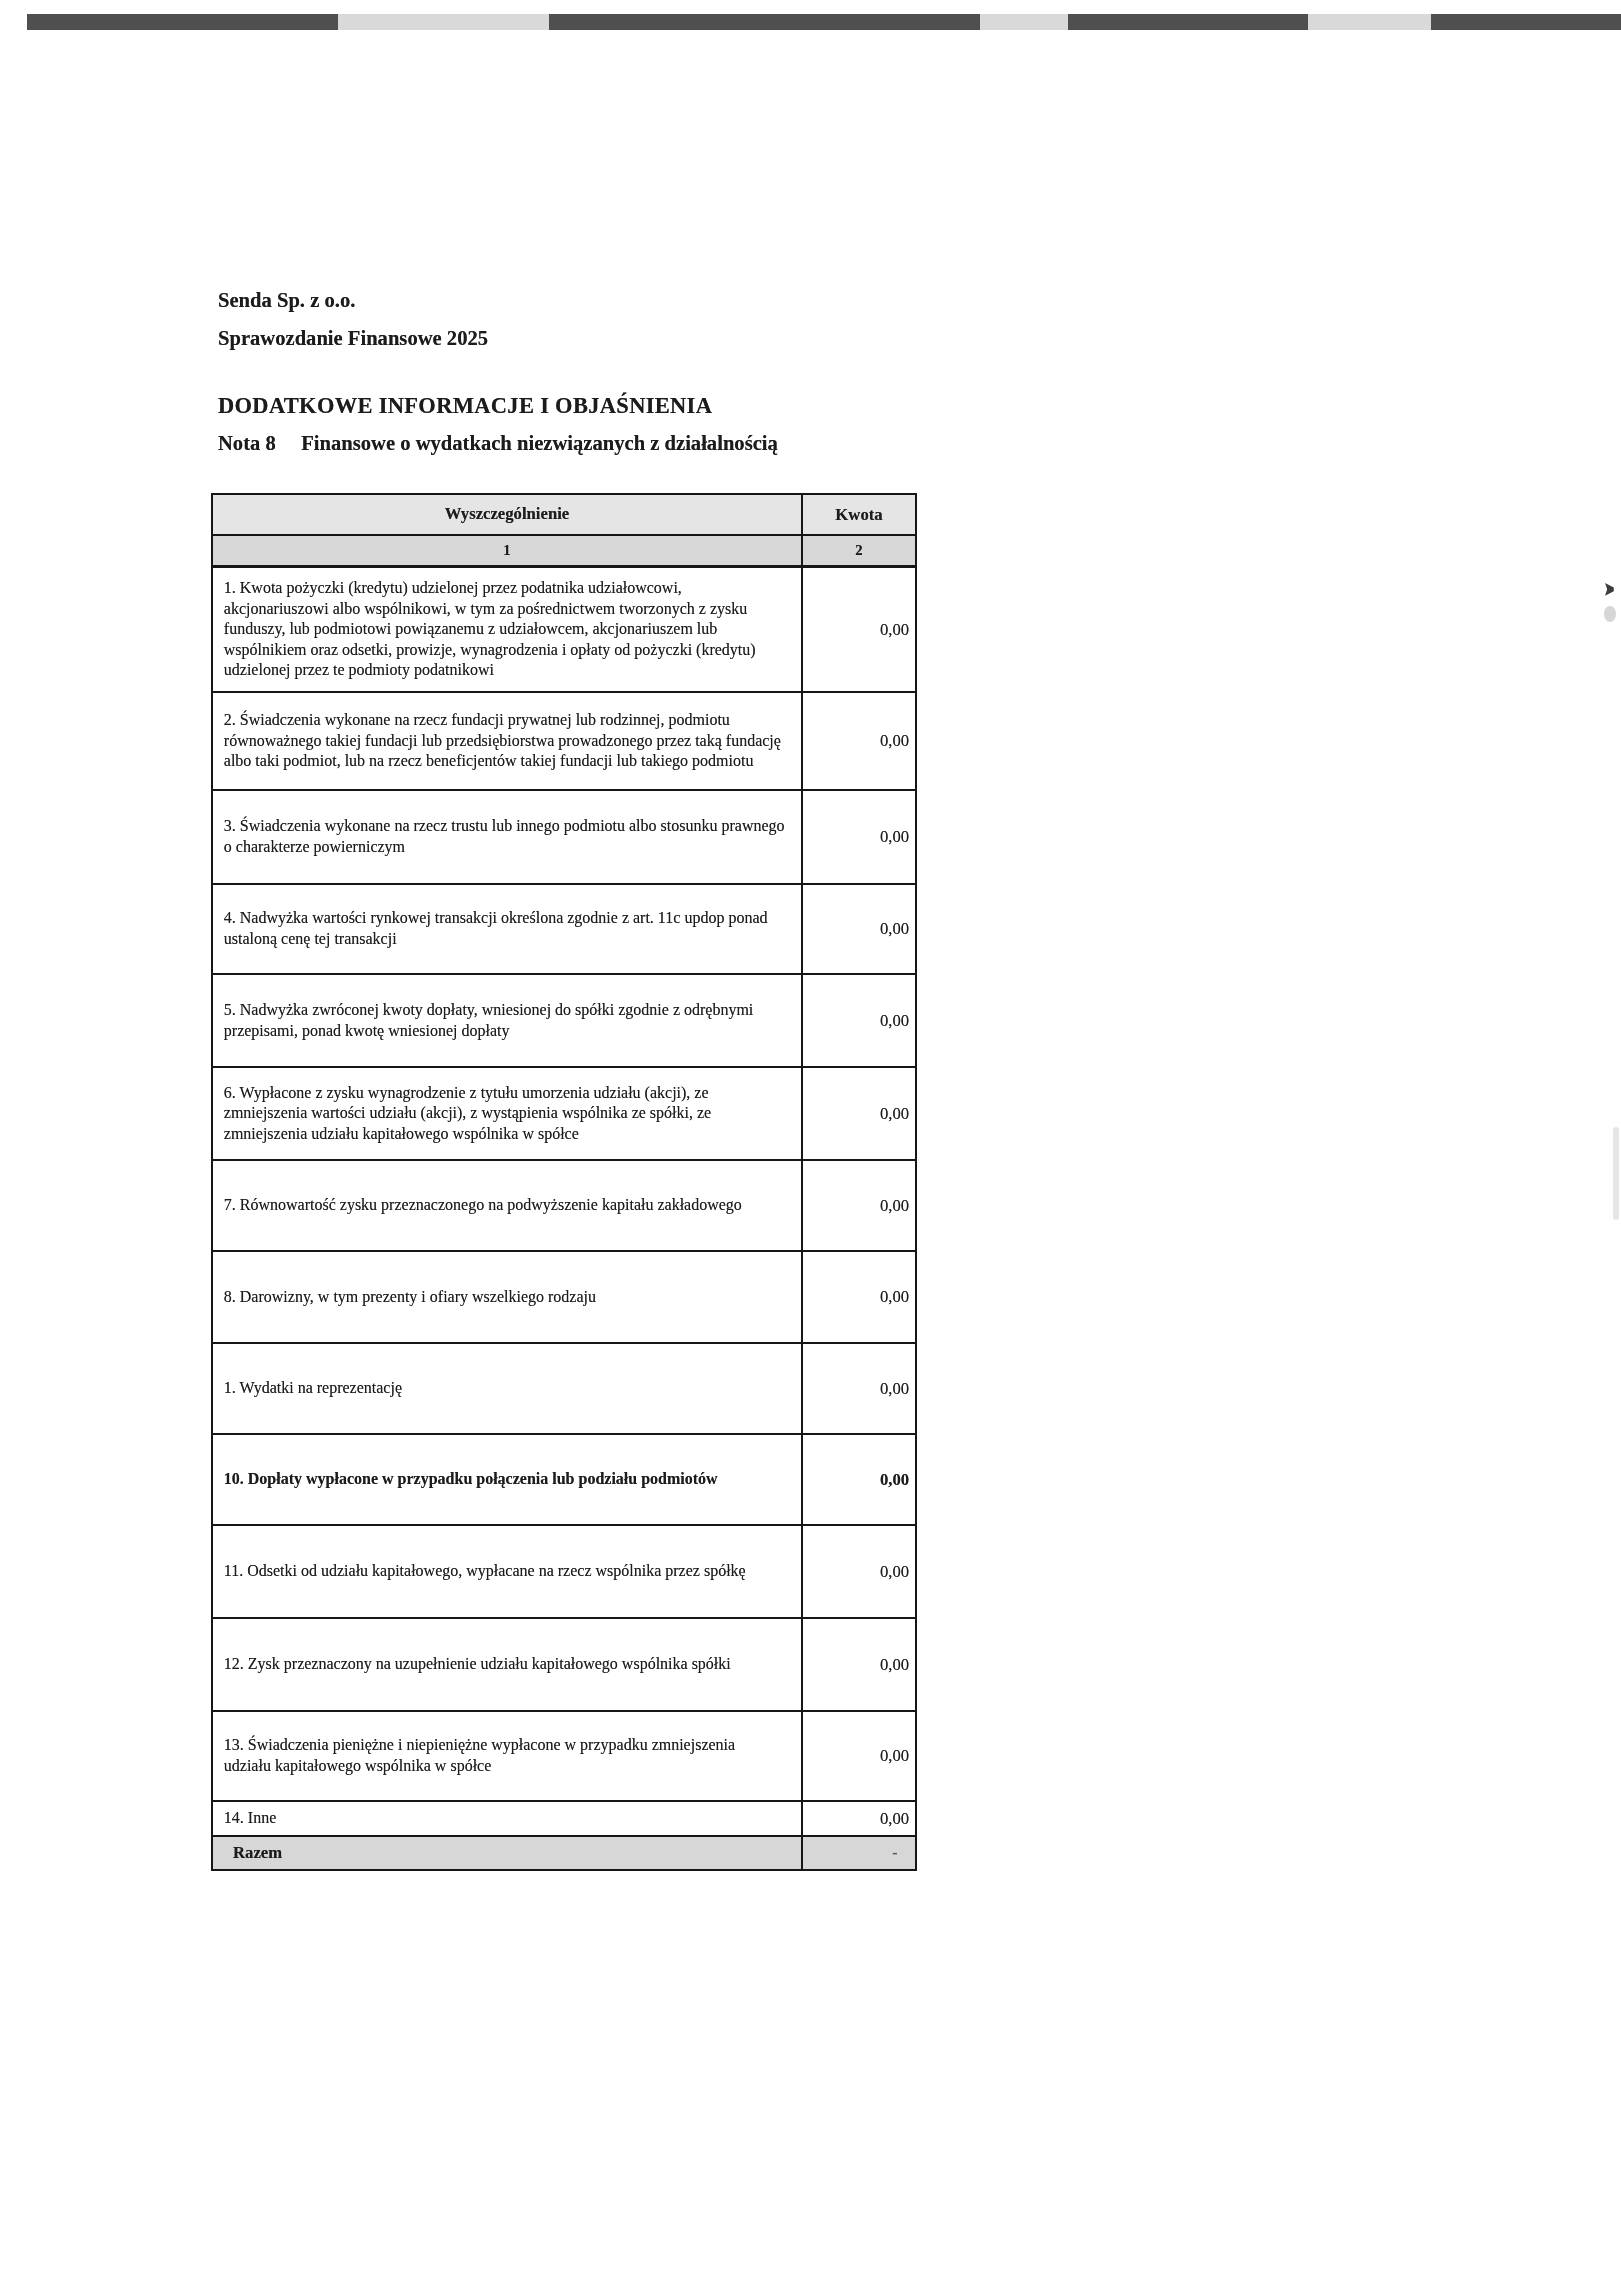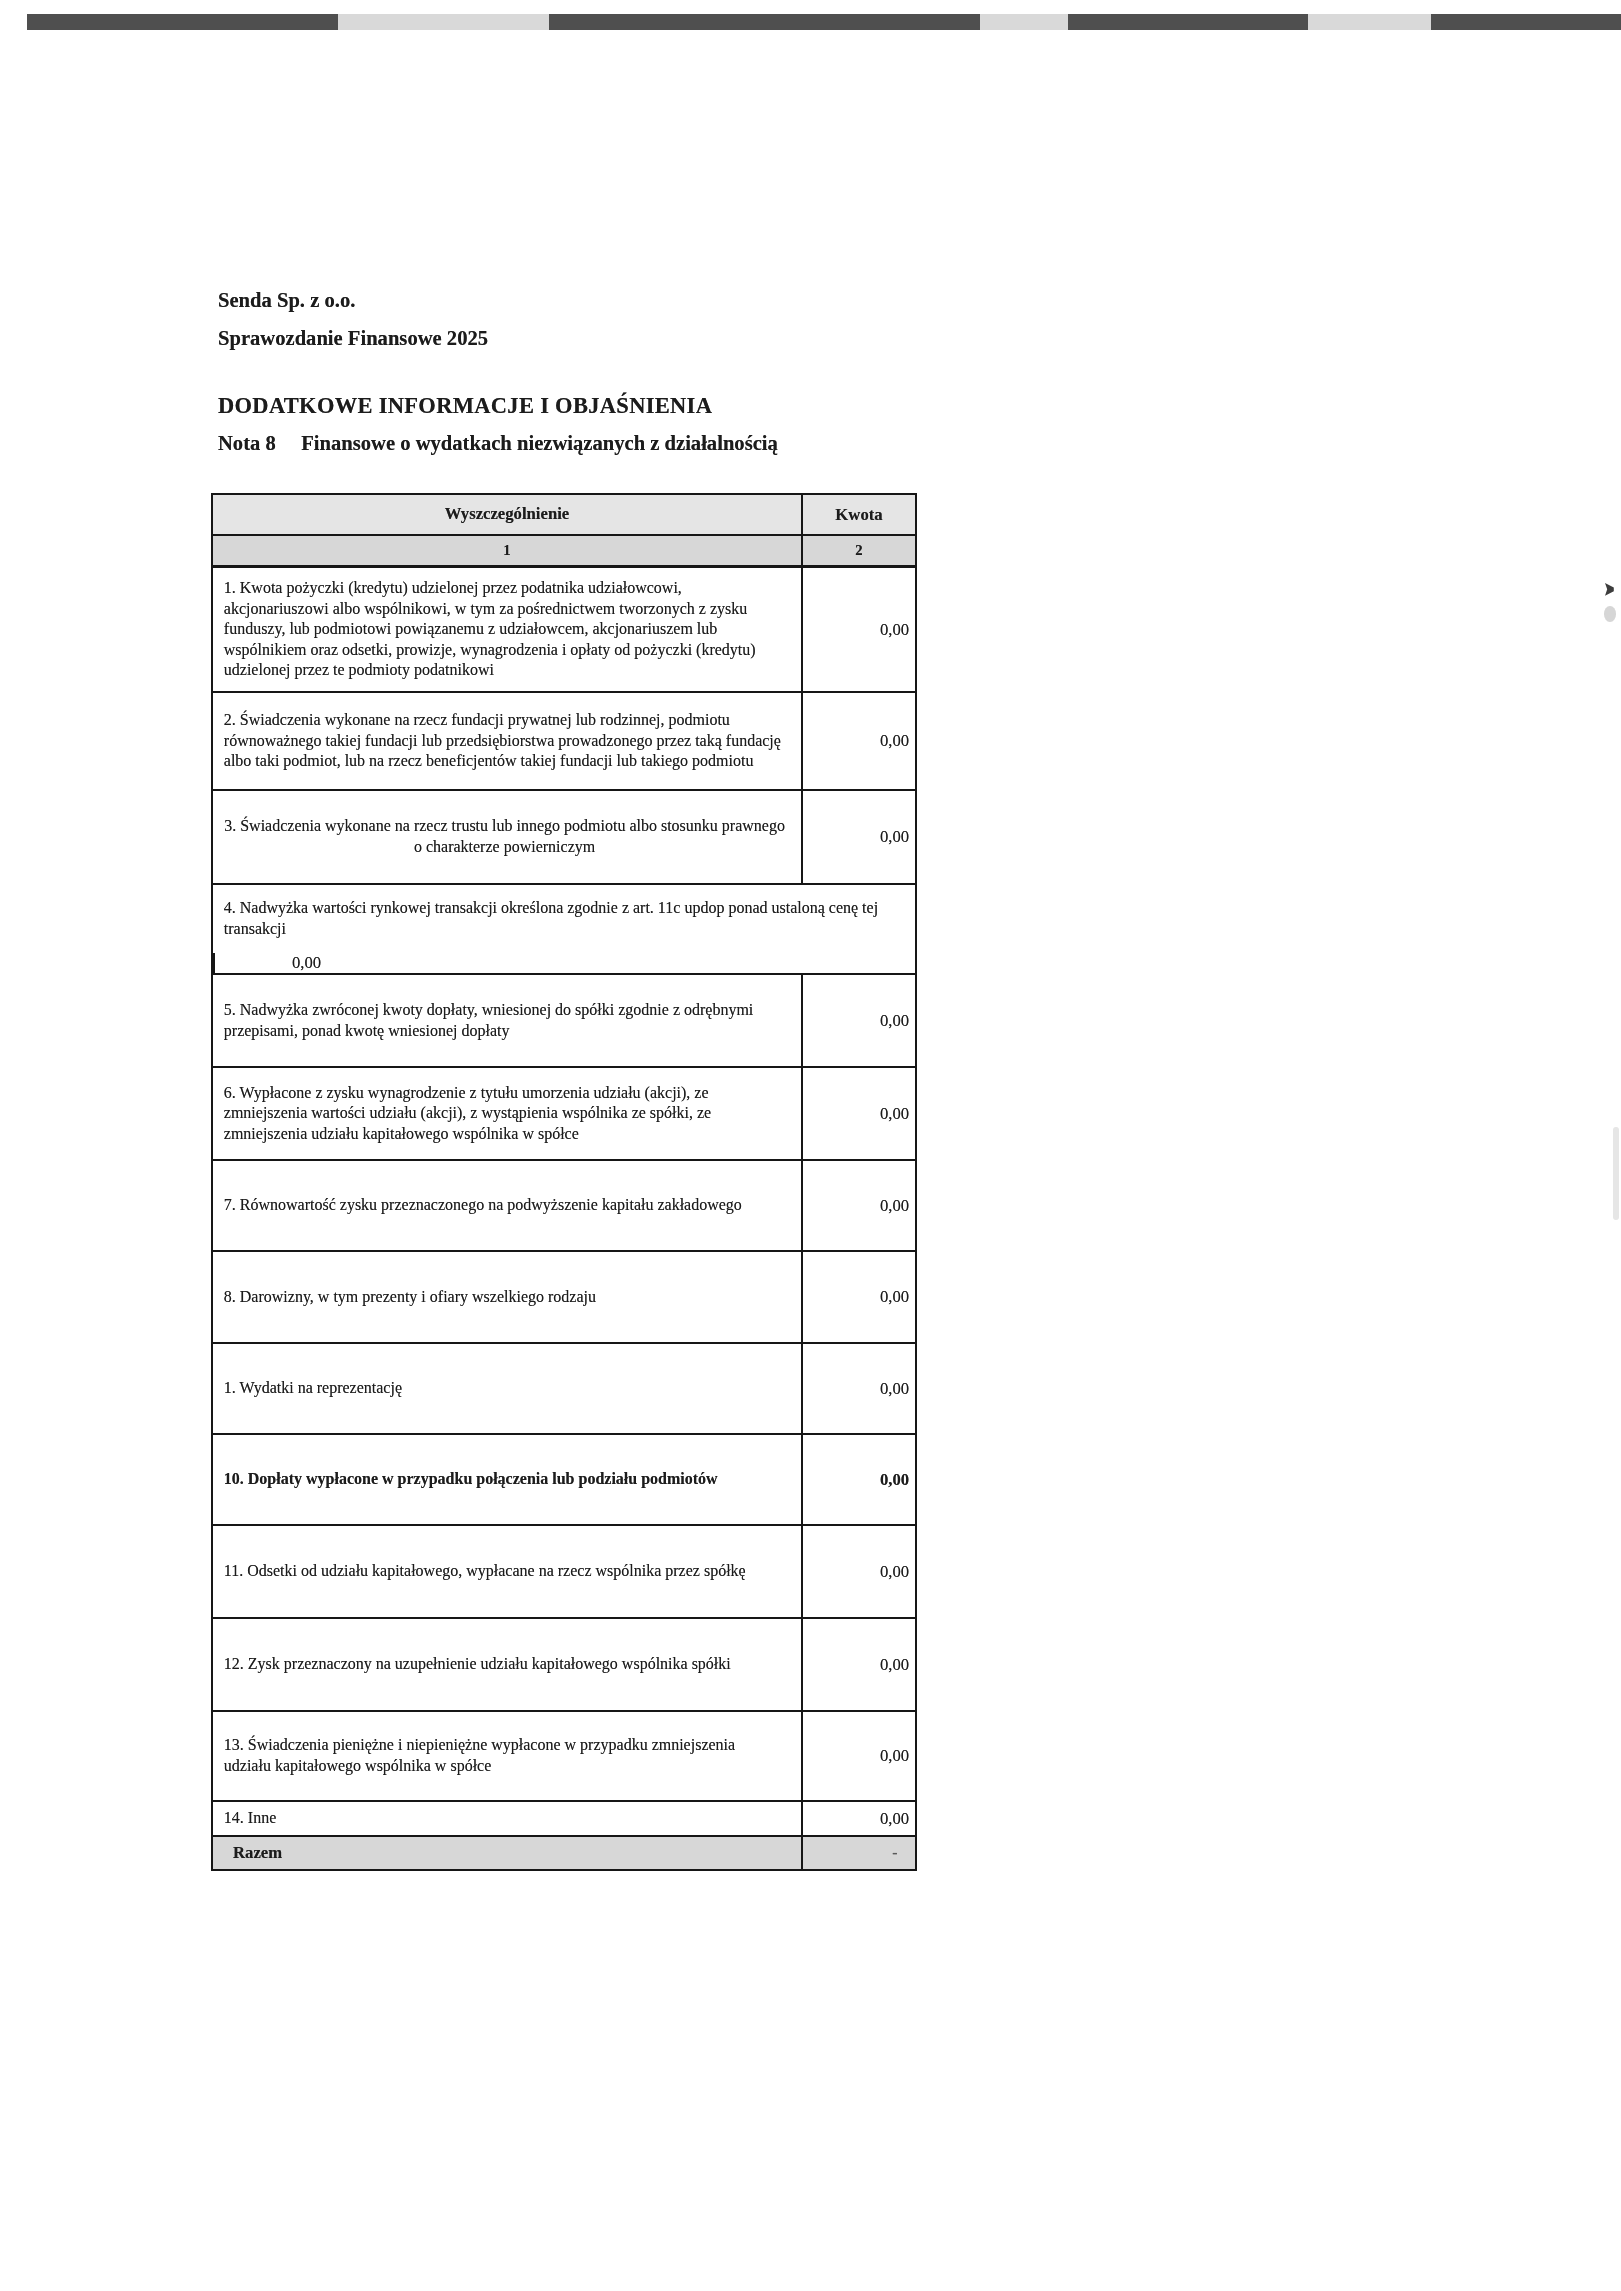--- a/index.html
+++ b/index.html
@@ -99,25 +99,25 @@
     </div>
 
     <div class="tr first-data" style="height:123px;">
       <div class="td label">1.  Kwota pożyczki (kredytu) udzielonej przez podatnika udziałowcowi, akcjonariuszowi albo wspólnikowi, w tym za pośrednictwem tworzonych z zysku funduszy, lub podmiotowi powiązanemu z udziałowcem, akcjonariuszem lub wspólnikiem oraz odsetki, prowizje, wynagrodzenia i opłaty od pożyczki (kredytu) udzielonej przez te podmioty podatnikowi</div>
       <div class="td value">0,00</div>
     </div>
     <div class="tr" style="height:96px;">
       <div class="td label">2.  Świadczenia wykonane na rzecz fundacji prywatnej lub rodzinnej, podmiotu równoważnego takiej fundacji lub przedsiębiorstwa prowadzonego przez taką fundację albo taki podmiot, lub na rzecz beneficjentów takiej fundacji lub takiego podmiotu</div>
       <div class="td value">0,00</div>
     </div>
-    <div class="tr" style="height:92px;text-align:center;">
+    <div class="tr" style="height:92px;">
       <div class="td label">3.  Świadczenia wykonane na rzecz trustu lub innego podmiotu albo stosunku prawnego o charakterze powierniczym</div>
       <div class="td value">0,00</div>
     </div>
-    <div class="tr" style="height:88px;flex-direction:column;">
+    <div class="tr" style="height:88px;">
       <div class="td label">4.  Nadwyżka wartości rynkowej transakcji określona zgodnie z art. 11c updop ponad ustaloną cenę tej transakcji</div>
       <div class="td value">0,00</div>
     </div>
     <div class="tr" style="height:91px;">
       <div class="td label">5.  Nadwyżka zwróconej kwoty dopłaty, wniesionej do spółki zgodnie z odrębnymi przepisami, ponad kwotę wniesionej dopłaty</div>
       <div class="td value">0,00</div>
     </div>
     <div class="tr" style="height:91px;">
       <div class="td label">6.  Wypłacone z zysku wynagrodzenie z tytułu umorzenia udziału (akcji), ze zmniejszenia wartości udziału (akcji), z wystąpienia wspólnika ze spółki, ze zmniejszenia udziału kapitałowego wspólnika w spółce</div>
       <div class="td value">0,00</div>

